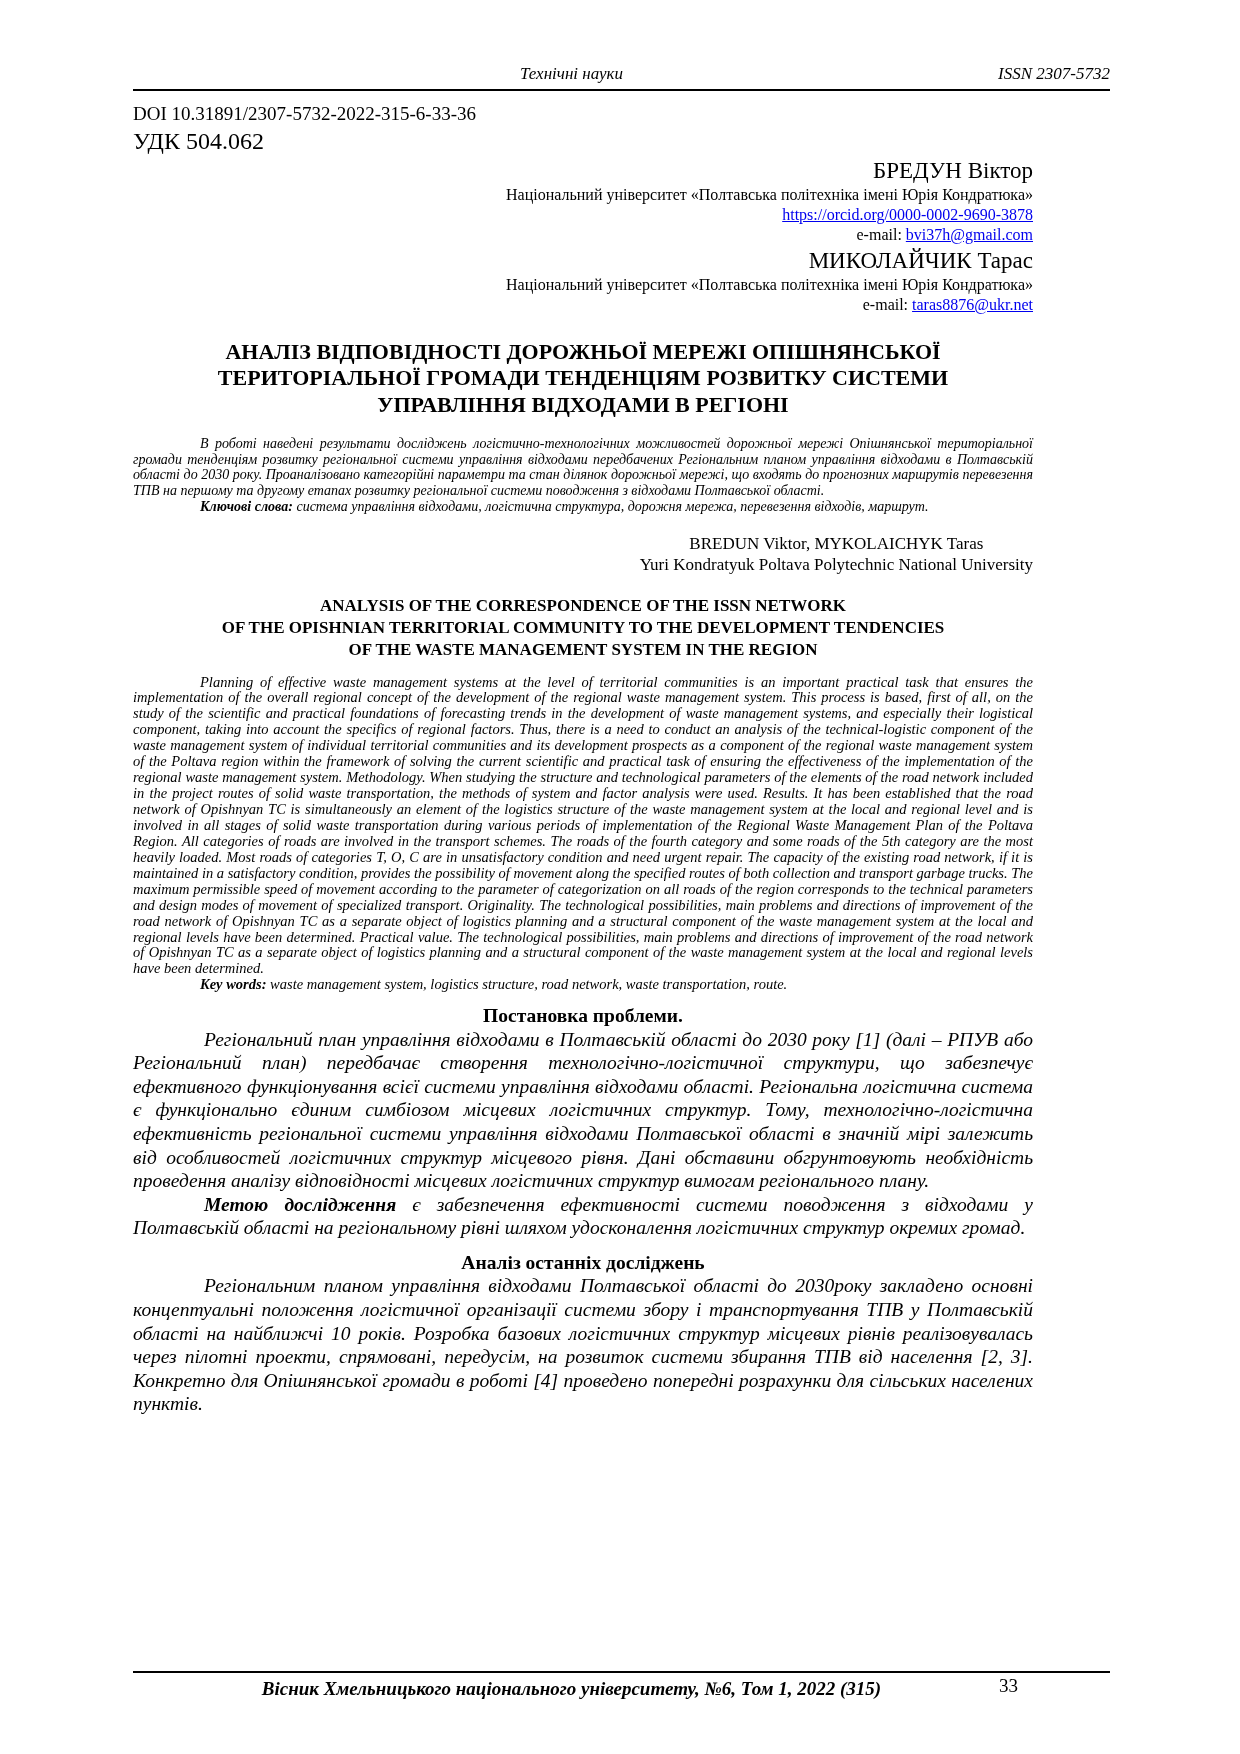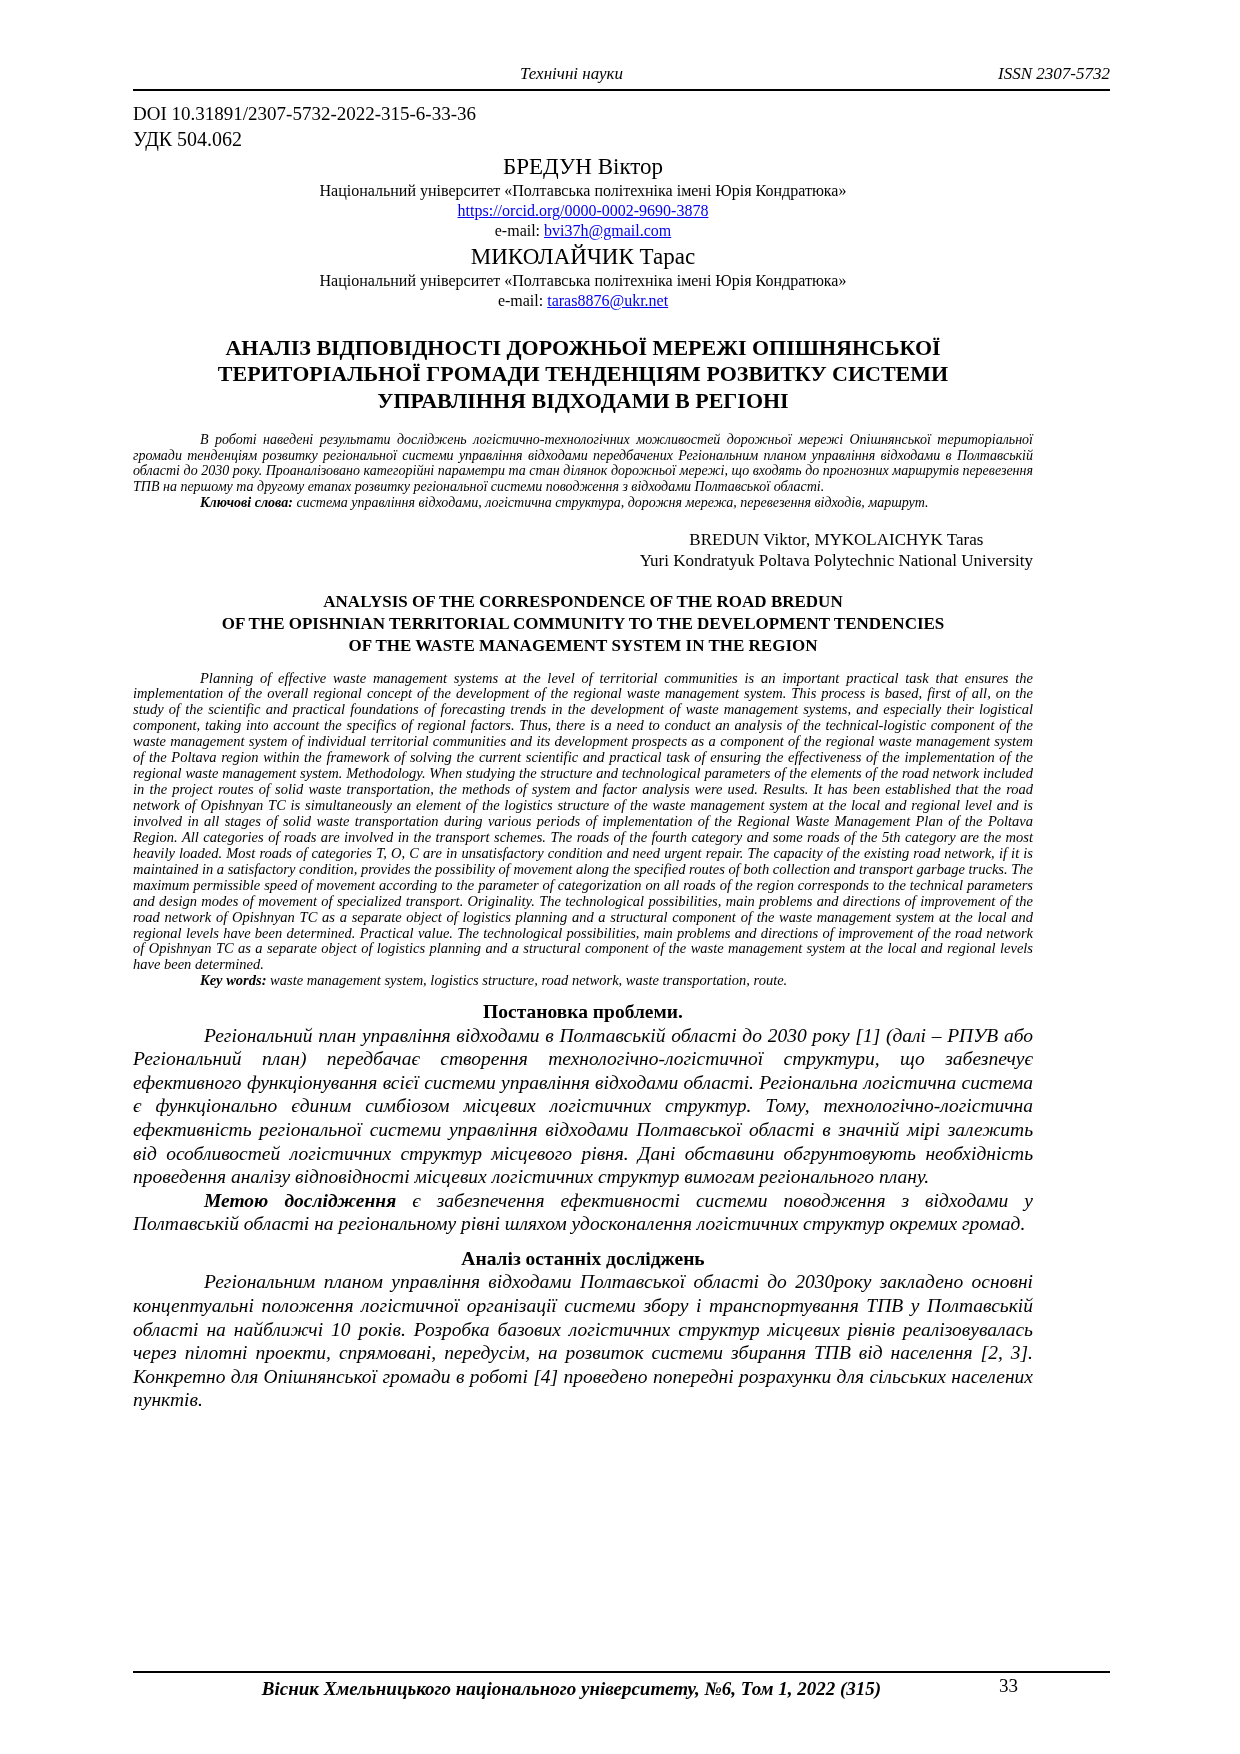--- a/index.html
+++ b/index.html
@@ -21,24 +21,24 @@
 
   
   .page-header { position: relative; border-bottom: 2px solid #000; padding-bottom: 5px; }
   .header-inner { margin-right: 100px; text-align: center; }
   .header-section { font-style: italic; font-size: 17px; }
   .header-issn { position: absolute; right: 0; top: 0; font-style: italic; font-size: 17px; }
 
   .content { margin-right: 77px; }
 
   .doi { font-size: 19px; margin-top: 12px; }
-  .udc { font-size: 20px; margin-top: 3px; }
+  .udc { font-size: 24px; margin-top: 3px; }
 
   
-  .authors-block { text-align: center; margin-top: 2px; }
+  .authors-block { text-align: right; margin-top: 2px; }
   .author-name { font-size: 23px; line-height: 1.18; margin-top: 2px; }
   .author-affiliation { font-size: 16px; line-height: 1.18; margin-top: 2px; }
   .author-orcid, .author-email { font-size: 16px; line-height: 1.18; margin-top: 1px; }
   .link { color: var(--link-color); text-decoration: underline; cursor: pointer; }
 
   
   .title-uk { margin-top: 24px; text-align: center; font-size: 22px; font-weight: bold; line-height: 1.22; }
 
   
   .abstract-uk, .keywords-uk {
@@ -121,21 +121,21 @@
     <p class="keywords-uk">
       <span class="kw-label">Ключові слова: </span><span>система управління відходами, логістична структура, дорожня мережа, перевезення відходів, маршрут.</span>
     </p>
 
     <div class="authors-en">
       <div class="authors-en-names">BREDUN Viktor, MYKOLAICHYK Taras</div>
       <div class="authors-en-affiliation">Yuri Kondratyuk Poltava Polytechnic National University</div>
     </div>
 
     <h2 class="title-en">
-      <div>ANALYSIS OF THE CORRESPONDENCE OF THE ROAD BREDUN</div>
+      <div>ANALYSIS OF THE CORRESPONDENCE OF THE ISSN NETWORK</div>
       <div>OF THE OPISHNIAN TERRITORIAL COMMUNITY TO THE DEVELOPMENT TENDENCIES</div>
       <div>OF THE WASTE MANAGEMENT SYSTEM IN THE REGION</div>
     </h2>
 
     <p class="abstract-en">Planning of effective waste management systems at the level of territorial communities is an important practical task that ensures the implementation of the overall regional concept of the development of the regional waste management system. This process is based, first of all, on the study of the scientific and practical foundations of forecasting trends in the development of waste management systems, and especially their logistical component, taking into account the specifics of regional factors. Thus, there is a need to conduct an analysis of the technical-logistic component of the waste management system of individual territorial communities and its development prospects as a component of the regional waste management system of the Poltava region within the framework of solving the current scientific and practical task of ensuring the effectiveness of the implementation of the regional waste management system. Methodology. When studying the structure and technological parameters of the elements of the road network included in the project routes of solid waste transportation, the methods of system and factor analysis were used. Results. It has been established that the road network of Opishnyan TC is simultaneously an element of the logistics structure of the waste management system at the local and regional level and is involved in all stages of solid waste transportation during various periods of implementation of the Regional Waste Management Plan of the Poltava Region. All categories of roads are involved in the transport schemes. The roads of the fourth category and some roads of the 5th category are the most heavily loaded. Most roads of categories T, O, C are in unsatisfactory condition and need urgent repair. The capacity of the existing road network, if it is maintained in a satisfactory condition, provides the possibility of movement along the specified routes of both collection and transport garbage trucks. The maximum permissible speed of movement according to the parameter of categorization on all roads of the region corresponds to the technical parameters and design modes of movement of specialized transport. Originality. The technological possibilities, main problems and directions of improvement of the road network of Opishnyan TC as a separate object of logistics planning and a structural component of the waste management system at the local and regional levels have been determined. Practical value. The technological possibilities, main problems and directions of improvement of the road network of Opishnyan TC as a separate object of logistics planning and a structural component of the waste management system at the local and regional levels have been determined.</p>
     <p class="keywords-en">
       <span class="kw-label">Key words: </span><span>waste management system, logistics structure, road network, waste transportation, route.</span>
     </p>
 
     <h3 class="section-heading">Постановка проблеми.</h3>

